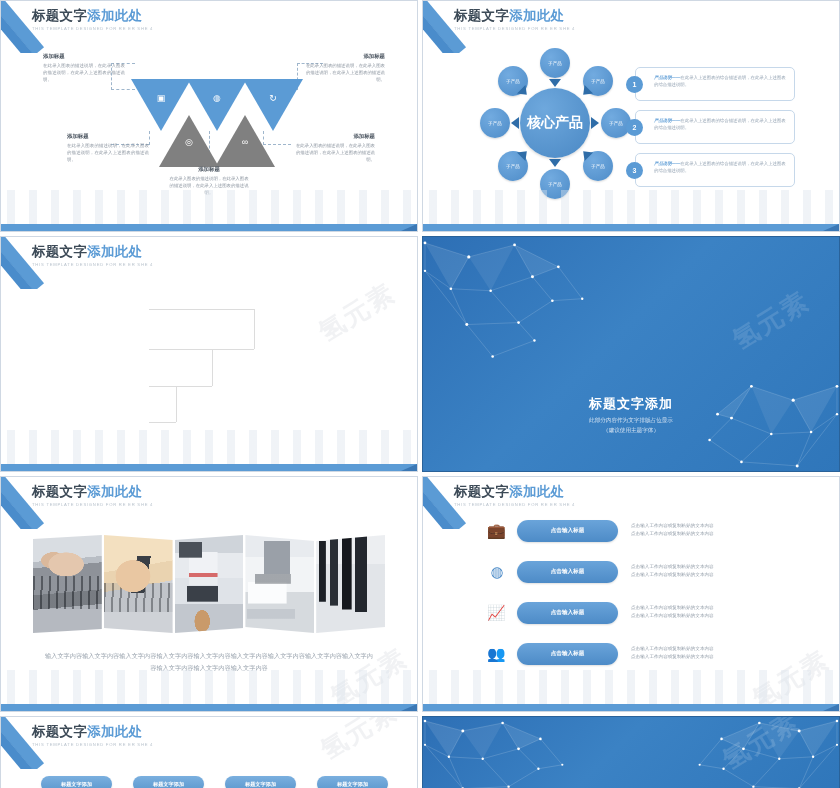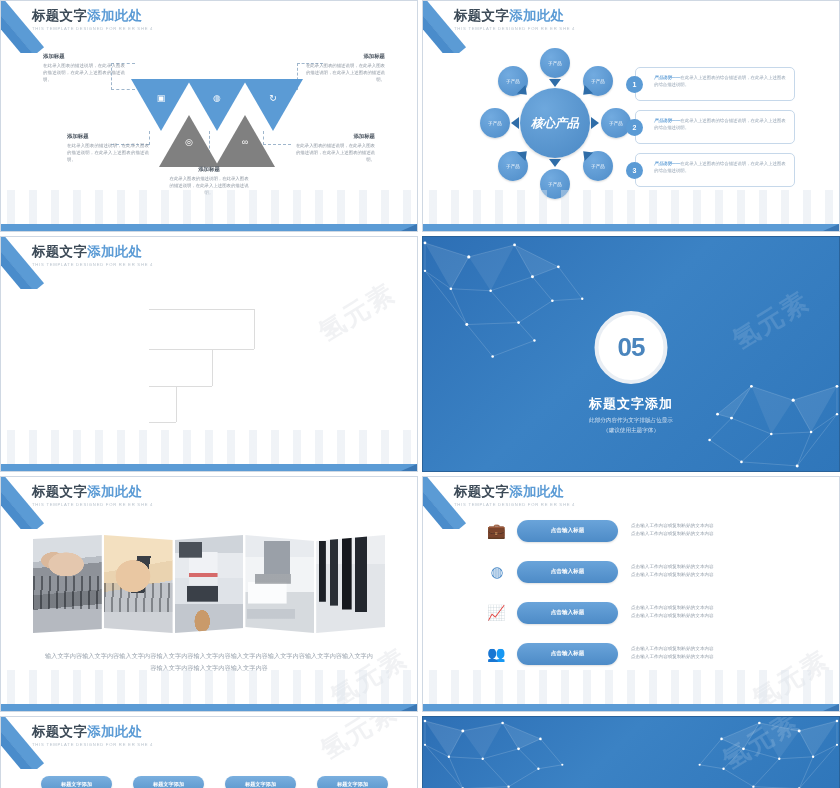--- a/index.html
+++ b/index.html
@@ -50,22 +50,22 @@
   .blk .bt { font-size:5.4px; font-weight:bold; color:#4b5560; margin-bottom:3px; }
   .blk .bd { font-size:4.4px; color:#8b949f; line-height:1.55; text-align:justify; }
   .blk.r .bt, .blk.r .bd { text-align:right; }
   .dash { position:absolute; border-top:1px dashed #9fb6cc; }
   .dashv { position:absolute; border-left:1px dashed #9fb6cc; }
 
   
   .hub { position:absolute; left:490px; top:55px; width:140px; height:140px; }
   .core { position:absolute; left:35px; top:35px; width:70px; height:70px; border-radius:50%;
     background:radial-gradient(circle at 35% 30%,#6ea8dd,#4a88c4);
-    color:#fff; font-size:12px; font-weight:bold; display:flex; align-items:center;
-    justify-content:center; box-shadow:0 1px 3px rgba(0,0,0,.18);font-style:italic; }
+    color:#fff; font-size:14px; font-weight:bold; display:flex; align-items:center;
+    justify-content:center; box-shadow:0 1px 3px rgba(0,0,0,.18); }
   .sat { position:absolute; width:30px; height:30px; border-radius:50%;
     background:radial-gradient(circle at 35% 30%,#72abe0,#4e8cc8);
     color:#fff; font-size:4.6px; display:flex; align-items:center; justify-content:center;
     box-shadow:0 1px 2px rgba(0,0,0,.15); }
   .arw { position:absolute; width:0; height:0; }
   .nums { position:absolute; left:634px; top:66px; width:160px; }
   .numrow { position:relative; height:34px; margin-bottom:9px;
     border:1px solid #c6d8ea; border-radius:5px; background:#fff; }
   .numrow .cir { position:absolute; left:-10px; top:8px; width:17px; height:17px;
     border-radius:50%; background:#5b9bd5; color:#fff; font-size:7px; font-weight:bold;
@@ -284,21 +284,20 @@
         <circle cx="330" cy="150" r="1.4"></circle>
           <circle cx="310" cy="182" r="1.5"></circle>
           <circle cx="350" cy="198" r="1.3"></circle>
         <circle cx="296" cy="178" r="1.4"></circle>
           <circle cx="376" cy="230" r="1.5"></circle>
           <circle cx="320" cy="226" r="1.3"></circle>
         <circle cx="288" cy="204" r="1.3"></circle>
           <circle cx="416" cy="178" r="1.2"></circle>
       </g>
     </svg>
-    <div class="bigcirc">05</div>
     <div class="dvt">标题文字添加</div>
     <div class="dvs">
       <div>此部分内容作为文字排版占位显示</div>
       <div>（建议使用主题字体）</div>
     </div>
     <div class="wm" style="right:26px;top:66px;color:rgba(255,255,255,.13);">氢元素</div>
   </div>
 
   <div class="slide">
     <div class="ribbon">

